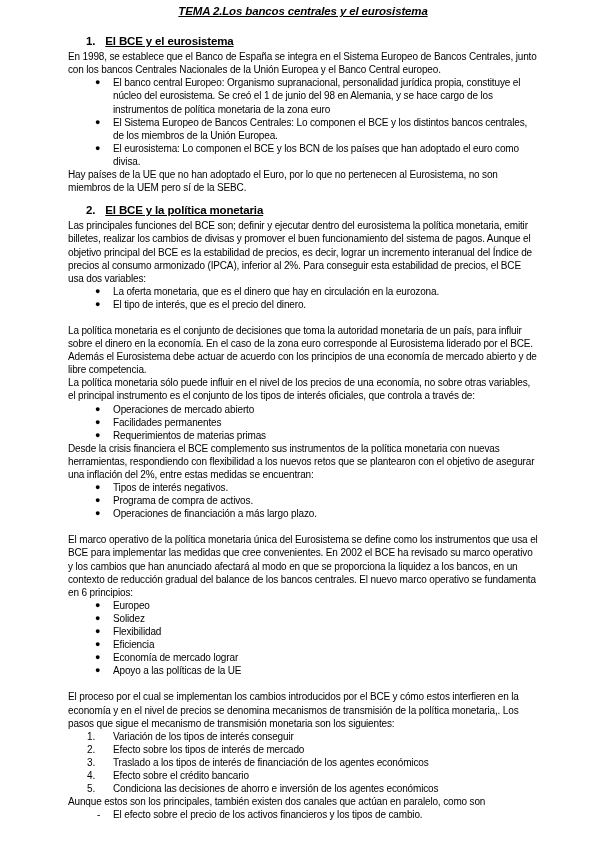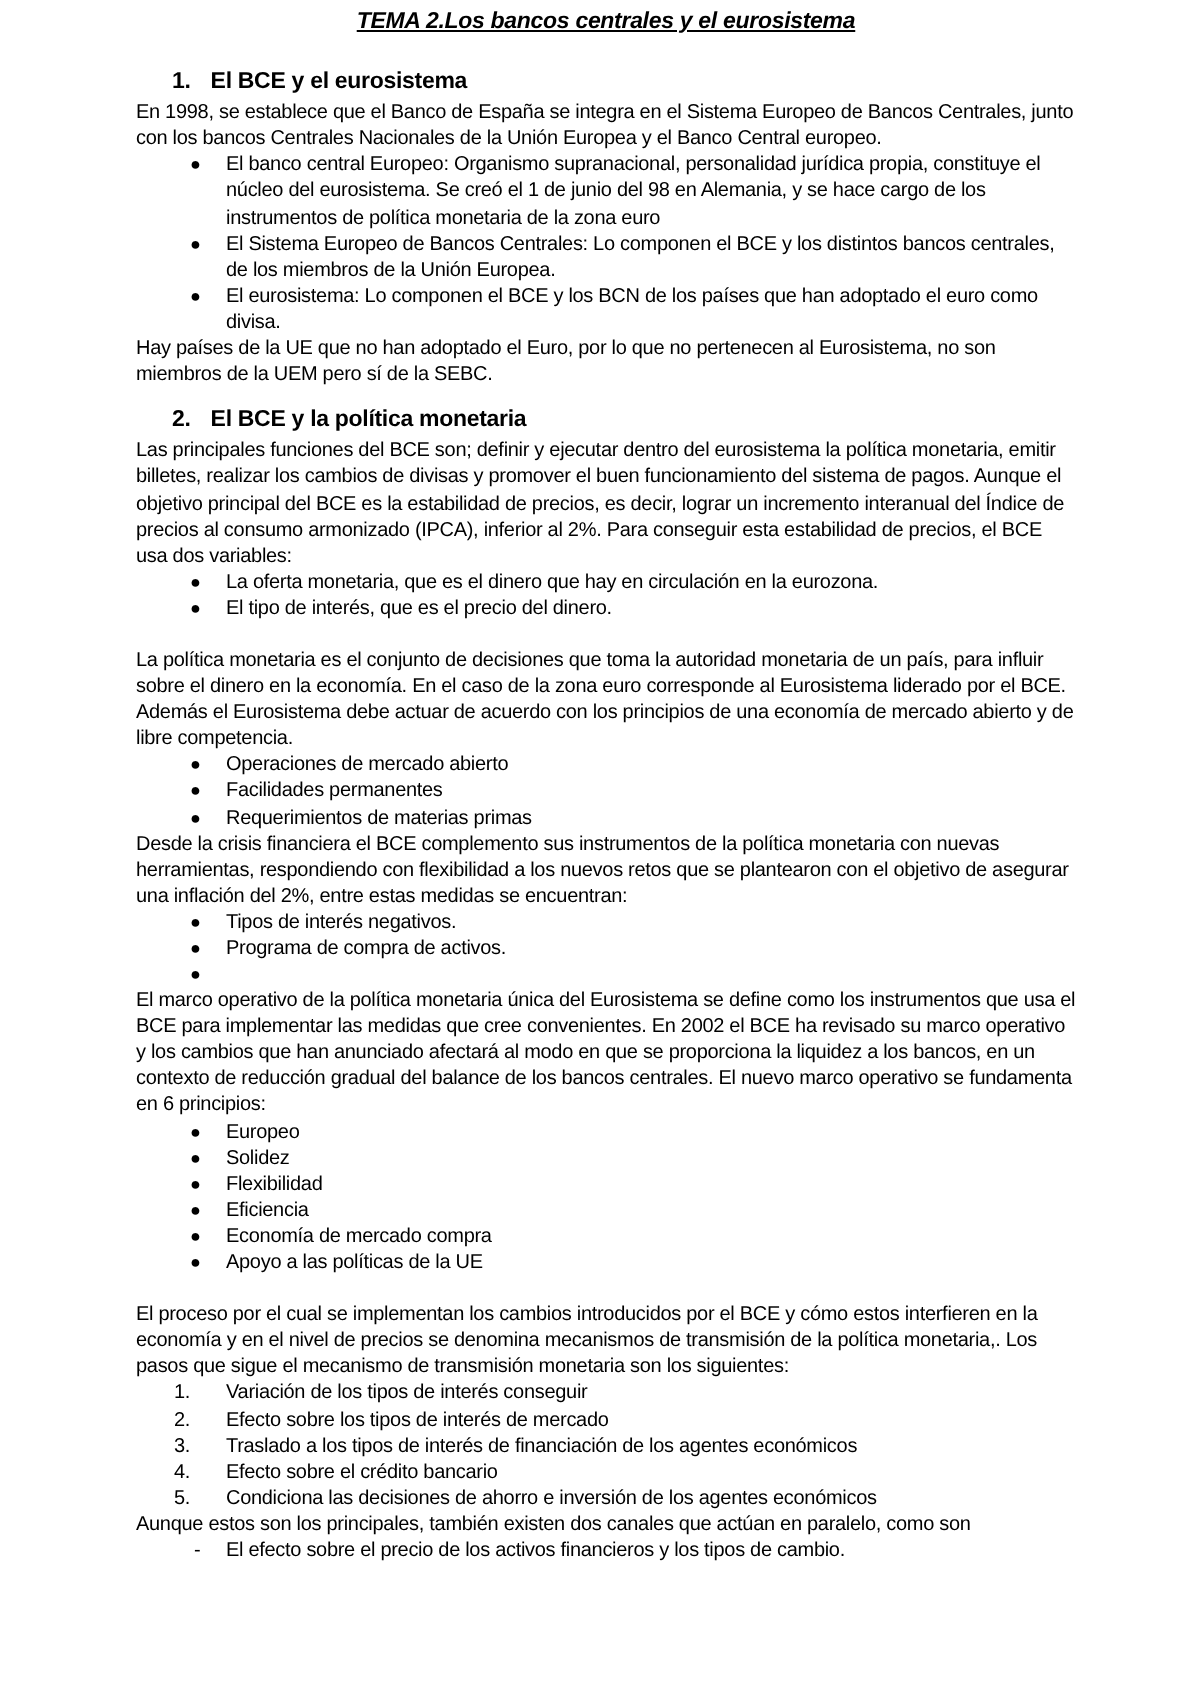--- a/index.html
+++ b/index.html
@@ -25,21 +25,21 @@
     text-decoration: underline;
     font-size: 11.5px;
     margin: 0 0 17px 0;
   }
   .heading {
     font-weight: bold;
     font-size: 11.5px;
     margin: 0 0 2px 18px;
   }
   .heading .h-num { margin-right: 10px; }
-  .heading .h-text { }
+  .heading .h-text { text-decoration: underline; }
   .sec2-gap { height: 10px; }
   p.para { margin: 0; }
   ul, ol { margin: 0; padding: 0; list-style: none; }
   li.item {
     position: relative;
     padding-left: 45px;
   }
   li.item .marker {
     position: absolute;
     left: 27px;
@@ -86,41 +86,42 @@
     </div>
     <p class="para">Las principales funciones del BCE son; definir y ejecutar dentro del eurosistema la política monetaria, emitir billetes, realizar los cambios de divisas y promover el buen funcionamiento del sistema de pagos. Aunque el objetivo principal del BCE es la estabilidad de precios, es decir, lograr un incremento interanual del Índice de precios al consumo armonizado (IPCA), inferior al 2%. Para conseguir esta estabilidad de precios, el BCE usa dos variables:</p>
     <ul>
       <li class="item"><span class="marker">●</span><span>La oferta monetaria, que es el dinero que hay en circulación en la eurozona.</span></li>
       <li class="item"><span class="marker">●</span><span>El tipo de interés, que es el precio del dinero.</span></li>
     </ul>
 
     <div class="gap"></div>
 
     <p class="para">La política monetaria  es el conjunto de decisiones que toma la autoridad monetaria de un país, para influir sobre el dinero en la economía. En el caso de la zona euro corresponde al Eurosistema liderado por el BCE. Además el Eurosistema debe actuar de acuerdo con los principios de una economía de mercado abierto y de libre competencia.</p>
+    <p class="para">La política monetaria sólo puede influir en el nivel de los precios de una economía, no sobre otras variables, el principal instrumento  es el conjunto de los tipos de interés oficiales, que controla a través de:</p>
     <ul>
       <li class="item"><span class="marker">●</span><span>Operaciones de mercado abierto</span></li>
       <li class="item"><span class="marker">●</span><span>Facilidades permanentes</span></li>
       <li class="item"><span class="marker">●</span><span>Requerimientos de materias primas</span></li>
     </ul>
     <p class="para">Desde la crisis financiera el BCE complemento sus instrumentos de la política monetaria con nuevas herramientas, respondiendo con flexibilidad a los nuevos retos que se plantearon con el objetivo de asegurar una inflación del 2%, entre estas medidas se encuentran:</p>
     <ul>
       <li class="item"><span class="marker">●</span><span>Tipos de interés negativos.</span></li>
       <li class="item"><span class="marker">●</span><span>Programa de compra de activos.</span></li>
-      <li class="item"><span class="marker">●</span></li>
+      <li class="item"><span class="marker">●</span><span>Operaciones de financiación a más largo plazo.</span></li>
     </ul>
 
     <div class="gap"></div>
 
     <p class="para">El marco operativo de la política monetaria única del Eurosistema se define como los instrumentos que usa el BCE para implementar las medidas que cree convenientes. En 2002 el BCE ha revisado su marco operativo y los cambios que han anunciado afectará al modo en que se proporciona la liquidez a los bancos, en un contexto de reducción gradual del balance de los bancos centrales. El nuevo marco operativo se fundamenta en 6 principios:</p>
     <ul>
       <li class="item"><span class="marker">●</span><span>Europeo</span></li>
       <li class="item"><span class="marker">●</span><span>Solidez</span></li>
       <li class="item"><span class="marker">●</span><span>Flexibilidad</span></li>
       <li class="item"><span class="marker">●</span><span>Eficiencia</span></li>
-      <li class="item"><span class="marker">●</span><span>Economía de mercado compra</span></li>
+      <li class="item"><span class="marker">●</span><span>Economía de mercado lograr</span></li>
       <li class="item"><span class="marker">●</span><span>Apoyo a las políticas de la UE</span></li>
     </ul>
 
     <div class="gap"></div>
 
     <p class="para">El proceso por el cual se implementan los cambios introducidos por el BCE y cómo estos interfieren en la economía y en el nivel de precios se denomina mecanismos de transmisión de la política monetaria,. Los pasos que sigue el mecanismo de transmisión monetaria son los siguientes:</p>
     <ol>
       <li class="item"><span class="num-marker">1.</span><span>Variación de los tipos de interés conseguir</span></li>
       <li class="item"><span class="num-marker">2.</span><span>Efecto sobre los tipos de interés de mercado</span></li>
       <li class="item"><span class="num-marker">3.</span><span>Traslado a los tipos de interés de financiación de los agentes económicos</span></li>

